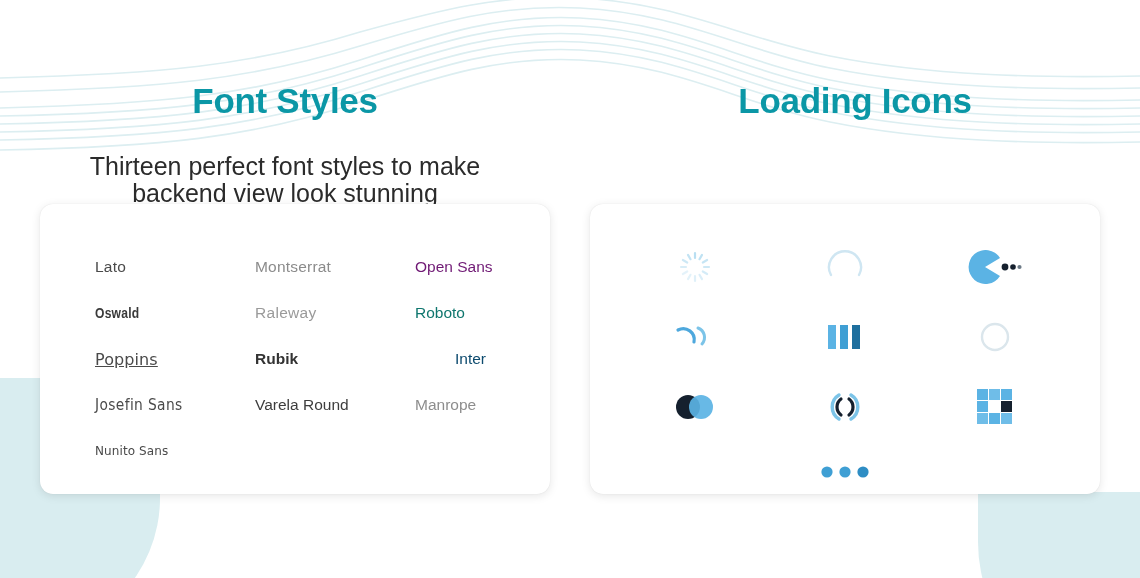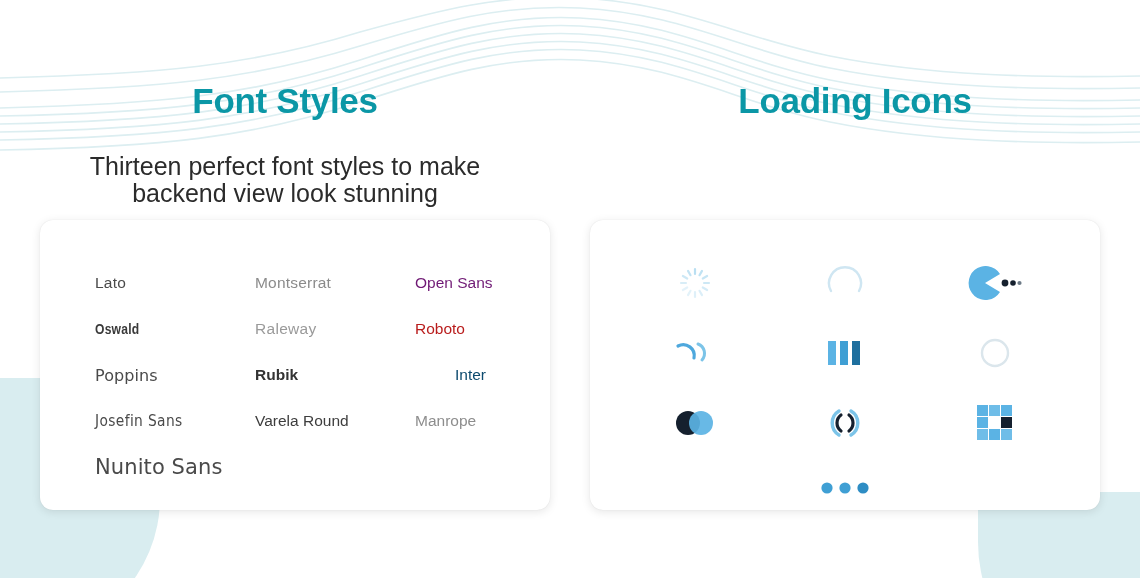--- a/index.html
+++ b/index.html
@@ -75,21 +75,21 @@
     left: 0;
     width: 100%;
     text-align: center;
     font-size: 25px;
     line-height: 27px;
     color: #2b2b2b;
   }
 
   .card {
     position: absolute;
-    top: 220px;
+    top: 204px;
     background: #ffffff;
     border-radius: 13px;
     box-shadow: 0 2px 10px rgba(0,0,0,0.10), 0 0 1px rgba(0,0,0,0.12);
   }
   .card-fonts {
     left: 40px;
     width: 510px;
     height: 290px;
   }
   .card-loaders {
@@ -112,30 +112,30 @@
   .font-name {
     font-size: 15.5px;
     color: #4a4a4a;
     white-space: nowrap;
   }
   
   .fs-lato      { font-family: "Liberation Sans", sans-serif; letter-spacing: .2px; }
   .fs-oswald    { font-family: "Liberation Sans Narrow","Liberation Sans", sans-serif;
                   font-weight: bold; transform: scaleX(.78); transform-origin: left center;
                   letter-spacing: .3px; color:#3a3a3a; }
-  .fs-poppins   { font-family: "DejaVu Sans", sans-serif; letter-spacing: .1px; font-size:16px; }
+  .fs-poppins   { font-family: "DejaVu Sans", sans-serif; letter-spacing: .1px; font-size:16px;text-decoration:underline; }
   .fs-josefin   { font-family: "DejaVu Sans", sans-serif; transform: scaleX(.92);
                   transform-origin: left center; letter-spacing: .4px; font-size:15px; }
-  .fs-nunito    { font-family: "DejaVu Sans", sans-serif; letter-spacing: .1px; font-size:21px; }
+  .fs-nunito    { font-family: "DejaVu Sans", sans-serif; letter-spacing: .1px; font-size:12px; }
   .fs-montserrat{ font-family: "Liberation Sans", sans-serif; color: #8b8b8b; letter-spacing:.2px; }
   .fs-raleway   { font-family: "Liberation Sans", sans-serif; color: #9a9a9a; letter-spacing:.3px; }
   .fs-rubik     { font-family: "Liberation Sans", sans-serif; font-weight: bold; color:#333; }
   .fs-varela    { font-family: Liberation Sans, sans-serif; color:#3d3d3d; }
   .fs-opensans  { font-family: "Liberation Sans", sans-serif; color:#701a75; }
-  .fs-roboto    { font-family: "Liberation Sans", sans-serif; color:#b91c1c; }
+  .fs-roboto    { font-family: "Liberation Sans", sans-serif; color:#0f766e; }
   .fs-inter     { font-family: "Liberation Sans", sans-serif; color:#0c4a6e;margin-left:40px; }
   .fs-manrope   { font-family: "Liberation Sans", sans-serif; color:#8d8d8d; }
 
   
   .loader-grid {
     position: absolute;
     top: 28px;
     left: 30px;
     width: 450px;
     display: grid;

